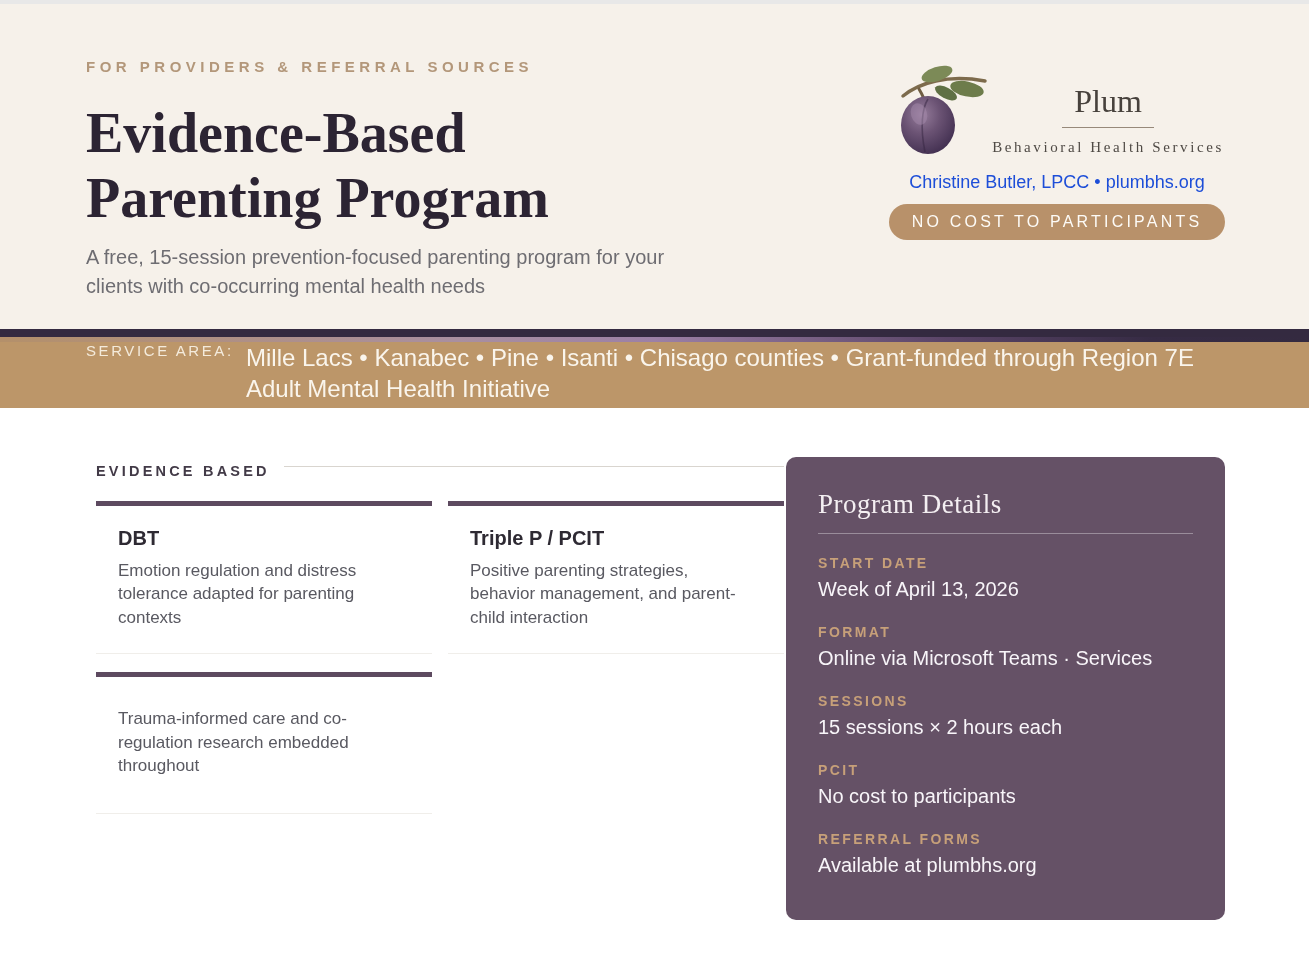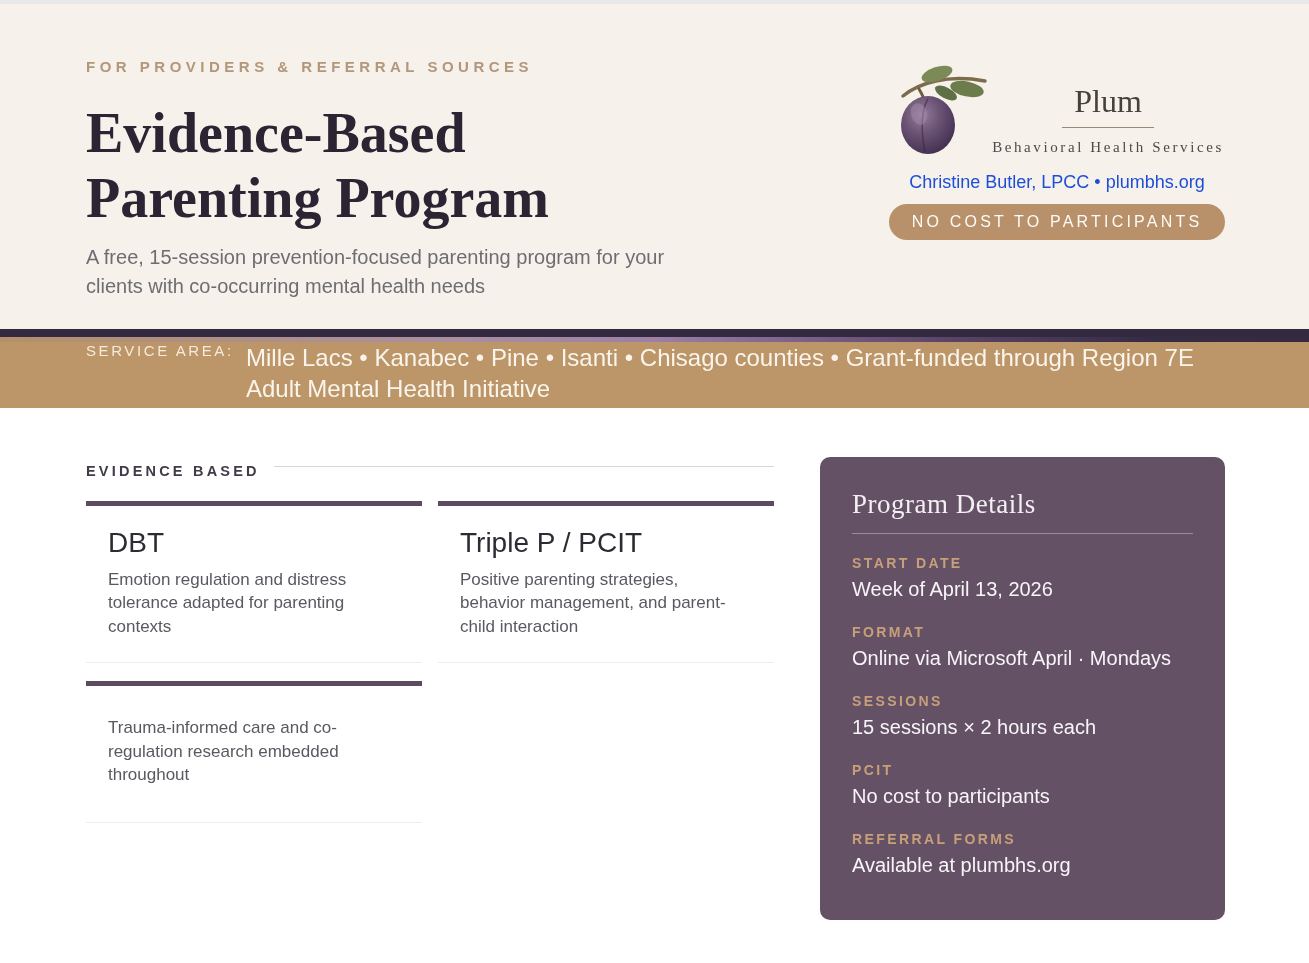--- a/index.html
+++ b/index.html
@@ -104,21 +104,21 @@
   .service-text {
     font-size: 24px;
     line-height: 1.3;
     color: #faf5ec;
     max-width: 975px;
   }
 
   
   .content { position: relative; background: #ffffff; height: 554px; }
 
-  .evidence { position: absolute; left: 86px; top: 55px; width: 688px; }
+  .evidence { position: absolute; left: 96px; top: 55px; width: 688px; }
   .section-heading { display: flex; align-items: center; }
   .section-heading .label {
     font-size: 14.5px;
     font-weight: 600;
     letter-spacing: 3.2px;
     color: #423a47;
     white-space: nowrap;
   }
   .section-heading .rule {
     flex: 1;
@@ -135,38 +135,38 @@
     row-gap: 18px;
   }
   .card {
     border-top: 5px solid #5d4a60;
     border-bottom: 1px solid #f0eeea;
     padding: 21px 40px 24px 22px;
     min-height: 142px;
     background: #ffffff;
   }
   .card-title {
-    font-size: 28px;
-    font-weight: 400;
+    font-size: 20px;
+    font-weight: 700;
     color: #2e2a33;
   }
   .card-desc {
     margin-top: 9px;
     font-size: 17px;
     line-height: 1.38;
     color: #595961;
     max-width: 292px;
   }
 
   
   .details-panel {
     position: absolute;
     top: 49px;
     right: 84px;
-    width: 405px;
+    width: 439px;
     height: 463px;
     background: #655166;
     border-radius: 10px;
     padding: 32px 32px 0 32px;
   }
   .panel-title {
     font-family: "Liberation Serif", "DejaVu Serif", serif;
     font-weight: 400;
     font-size: 27px;
     letter-spacing: 0.5px;
@@ -269,21 +269,21 @@
     <aside class="details-panel">
       <h2 class="panel-title">Program Details</h2>
       <div class="panel-rule"></div>
 
       <div class="detail-group">
         <div class="detail-label">START DATE</div>
         <div class="detail-value">Week of April 13, 2026</div>
       </div>
       <div class="detail-group">
         <div class="detail-label">FORMAT</div>
-        <div class="detail-value">Online via Microsoft April · Mondays</div>
+        <div class="detail-value">Online via Microsoft Teams · Services</div>
       </div>
       <div class="detail-group">
         <div class="detail-label">SESSIONS</div>
         <div class="detail-value">15 sessions × 2 hours each</div>
       </div>
       <div class="detail-group">
         <div class="detail-label">PCIT</div>
         <div class="detail-value">No cost to participants</div>
       </div>
       <div class="detail-group">

